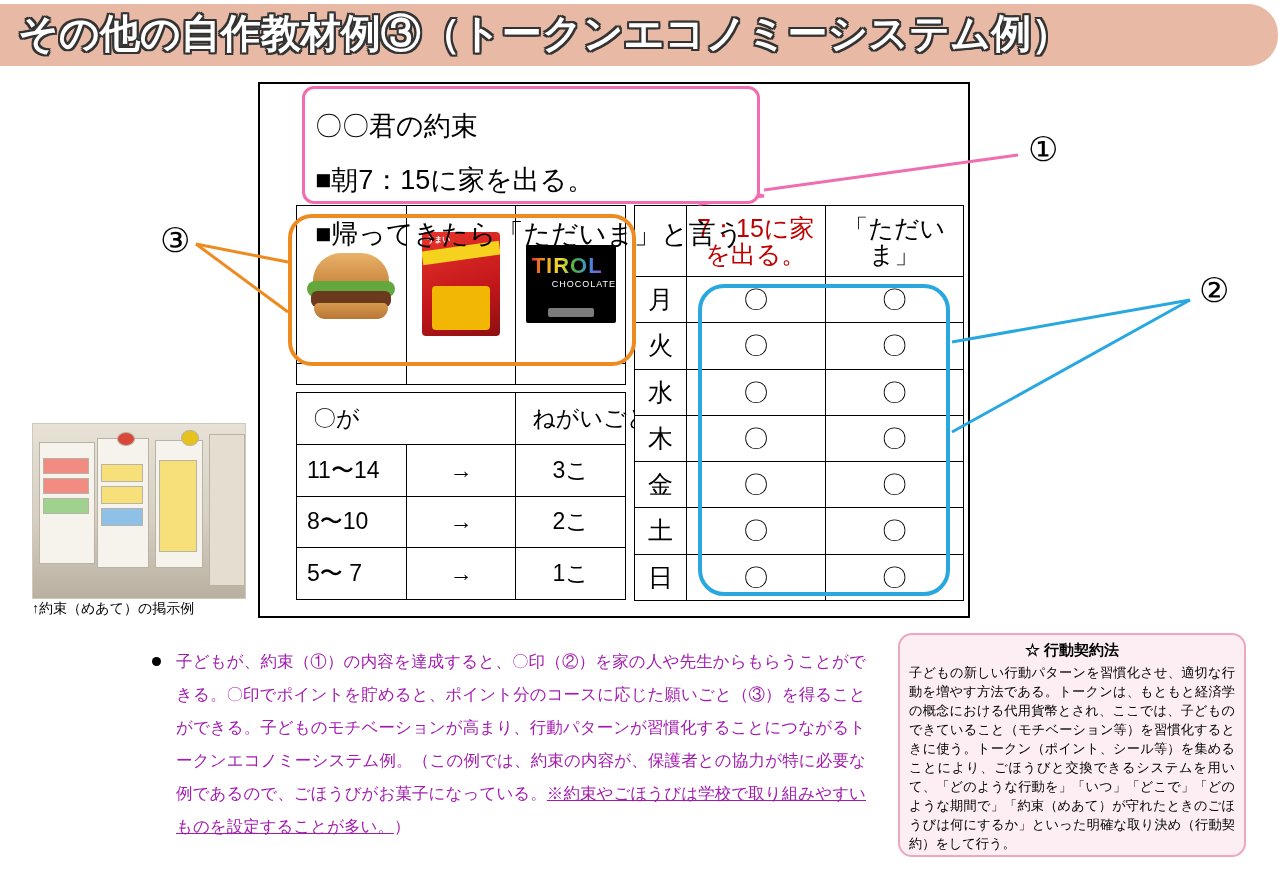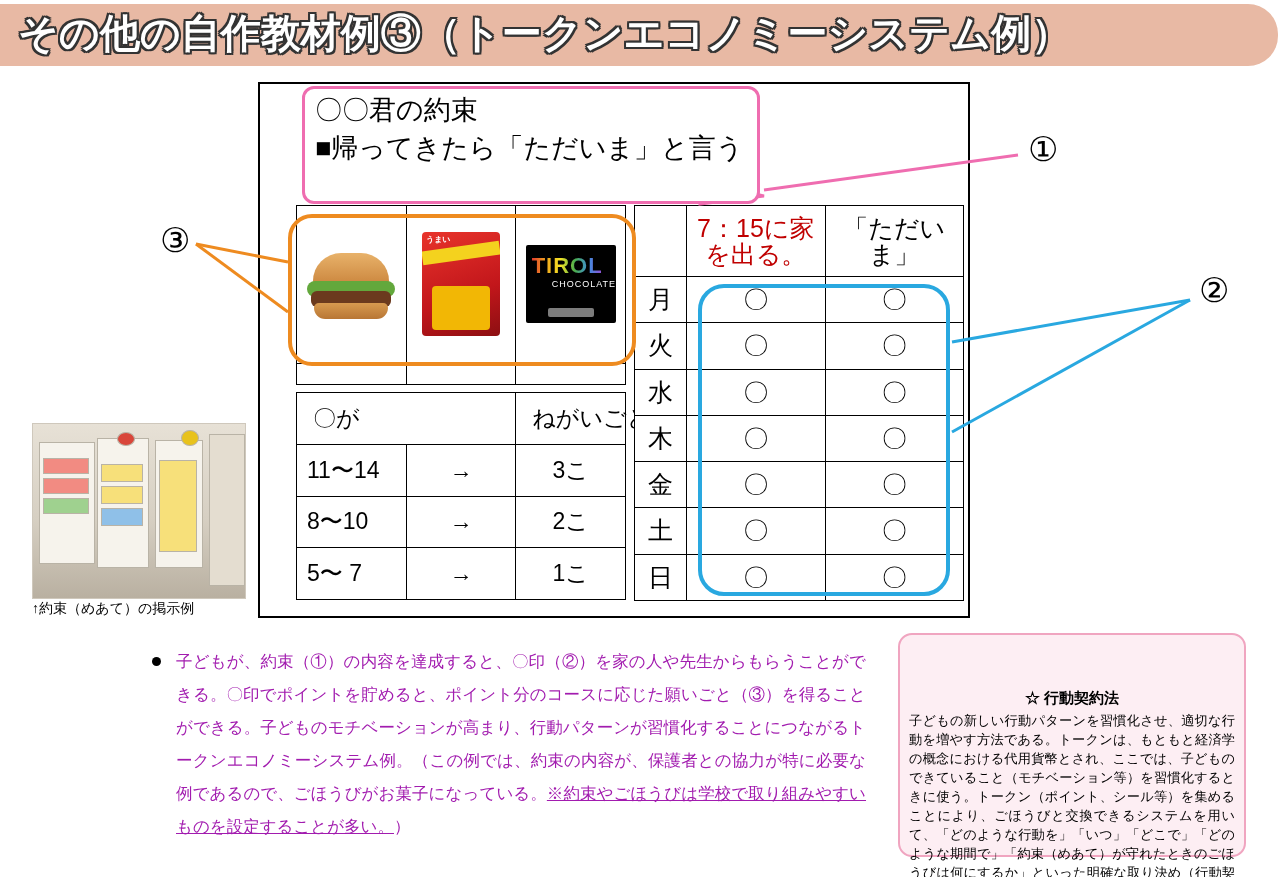--- a/index.html
+++ b/index.html
@@ -56,20 +56,21 @@
     background: #fff;
     box-sizing: border-box;
     padding: 2px 8px 0 10px;
     z-index: 5;
   }
   .promise-line {
     font-size: 27px;
     line-height: 38px;
     color: #000;
     white-space: nowrap;
+    margin-top: 16px;
   }
 
   
   .reward-table {
     position: absolute;
     left: 296px; top: 205px;
     width: 330px; height: 180px;
     border-collapse: collapse;
     table-layout: fixed;
     background: #fff;
@@ -330,21 +331,20 @@
     border-radius: 14px;
     box-sizing: border-box;
     padding: 6px 9px;
   }
   .side-note-title {
     text-align: center;
     font-size: 15px;
     font-weight: bold;
     color: #000;
     margin-bottom: 3px;
-    margin-top: 48px;
   }
   .side-note-body {
     font-size: 13.2px;
     line-height: 19px;
     color: #000;
     text-align: justify;
   }
 </style>
 </head>
 <body>
@@ -362,20 +362,21 @@
   <path d="M1190,300 L952,432" stroke="#29a8e0" stroke-width="3" fill="none"></path>
 
   <path d="M196,244 L288,262" stroke="#ee8b20" stroke-width="3" fill="none"></path>
   <path d="M196,244 L288,312" stroke="#ee8b20" stroke-width="3" fill="none"></path>
 </svg>
 
 <div class="board"></div>
 
 <div class="promise-bubble">
   <div class="promise-line">〇〇君の約束</div>
+  <div class="promise-line">■朝7：15に家を出る。</div>
   <div class="promise-line">■帰ってきたら「ただいま」と言う</div>
 </div>
 
 <table class="reward-table">
   <tbody>
       <tr class="img-row">
     <td>
       <div class="burger">
         <div class="bun-top"></div>
             <div class="lettuce"></div>

